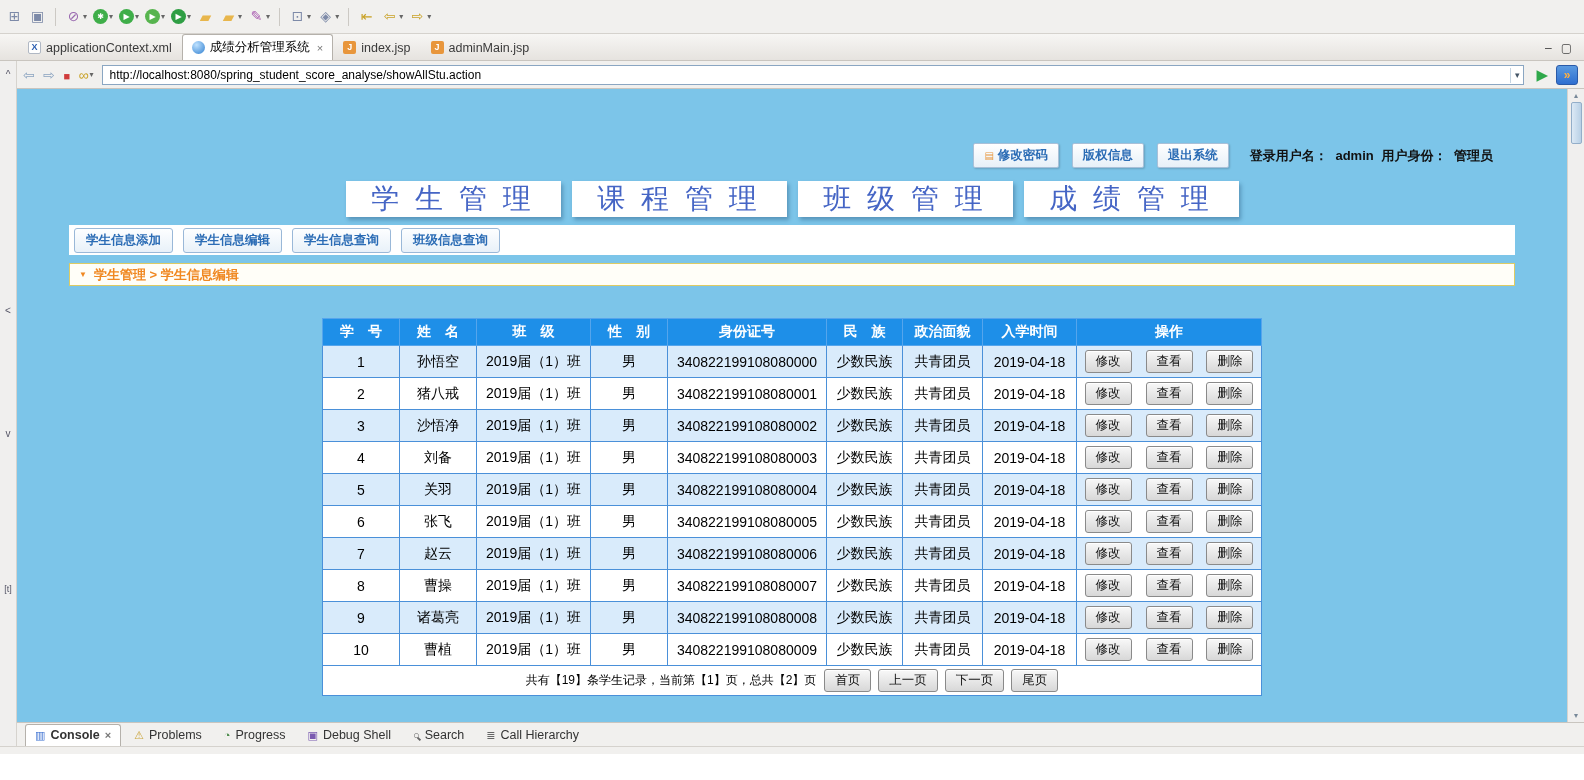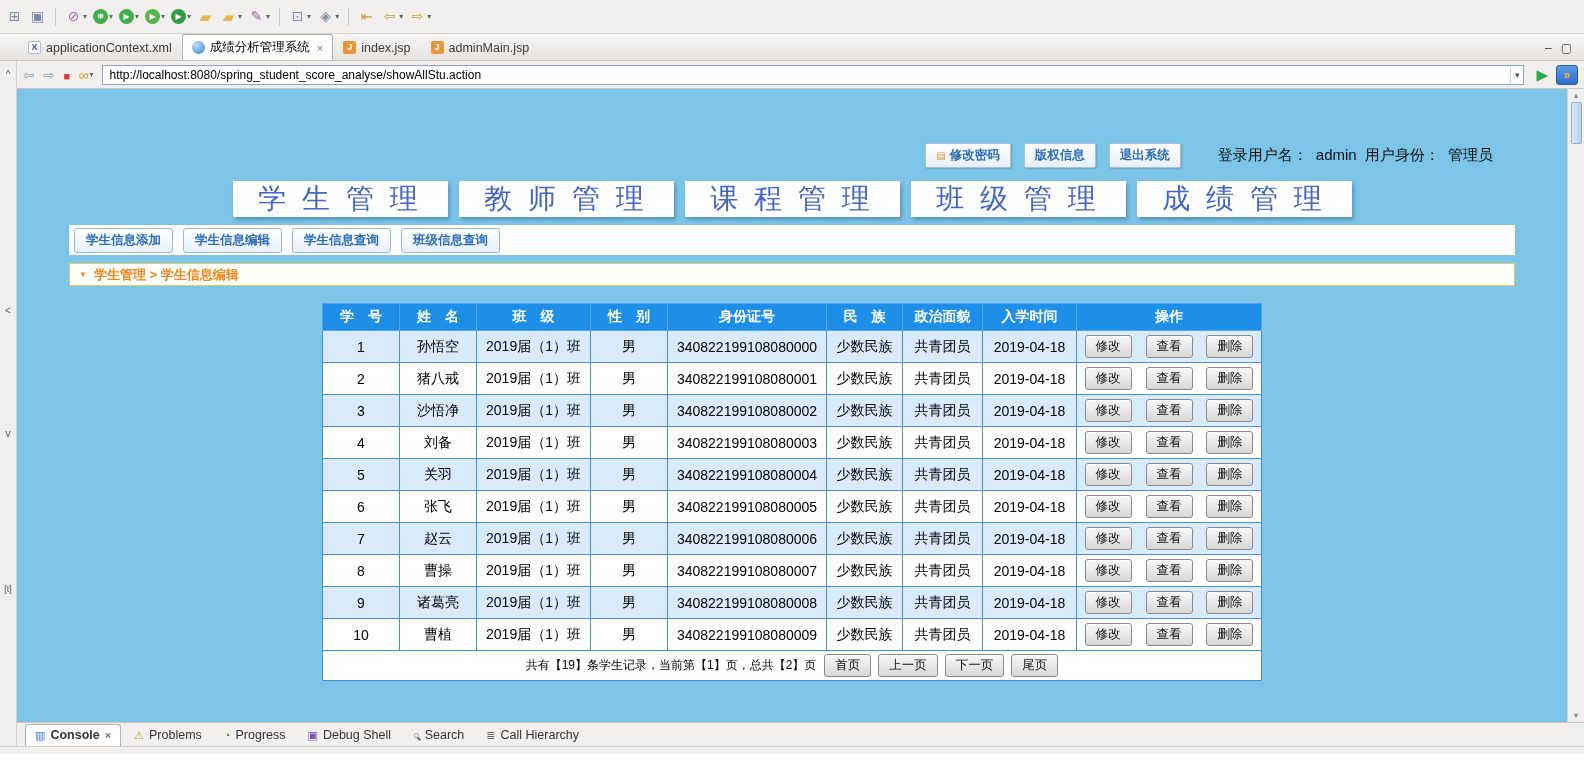--- a/index.html
+++ b/index.html
@@ -68,40 +68,40 @@
   .thumb{width:11px;height:42px;background:linear-gradient(90deg,#dce9f5,#b8d0e6);
          border:1px solid #93aec9;border-radius:2px;margin-top:2px}
   .sdown{margin-top:auto;margin-bottom:2px}
 
   .userrow{display:flex;justify-content:flex-end;align-items:center;padding:54px 70px 0 0;gap:13px}
   .minibtn{display:inline-flex;align-items:center;gap:4px;background:linear-gradient(#ffffff,#e7f0f8);
            border:1px solid #a9c0d8;border-radius:2px;padding:3px 10px;color:#2b6cb5;
            font-size:12.5px;font-weight:bold;box-shadow:1px 1px 2px rgba(0,0,0,.18);
            font-family:inherit;cursor:pointer}
   .miniic{font-size:10px}
-  .logininfo{font-size:15px;color:#111;margin-left:24px;font-weight:normal}
+  .logininfo{font-size:13px;color:#111;margin-left:8px;font-weight:bold}
   .logininfo span{margin-right:4px}
 
   .menurow{display:flex;justify-content:center;gap:11px;margin-top:13px}
   .menubox{width:215px;height:36px;background:#fff;color:#4565c5;font-size:28px;
            letter-spacing:4px;display:flex;align-items:center;justify-content:center;
            box-shadow:2px 3px 4px rgba(20,60,100,.35);cursor:pointer}
 
   .subrow{margin:8px 52px 0;background:#fff;display:flex;align-items:center;gap:10px;
           padding:3px 5px;height:30px}
   .subbtn{background:linear-gradient(#fdfeff,#e8f1f9);border:1px solid #9ab8d8;border-radius:3px;
           color:#2b6cb5;font-size:12.5px;font-weight:bold;padding:3px 11px;
           font-family:inherit;cursor:pointer}
 
   .crumbrow{margin:8px 52px 0;background:#fffef8;border:1px solid #ddcb64;height:23px;
             display:flex;align-items:center;gap:7px;padding-left:9px;
             font-size:13px;font-weight:bold;color:#f08821}
   .crumbarrow{font-size:8px;cursor:pointer}
 
-  .stutable{margin:17px auto 0;border-collapse:collapse;table-layout:fixed;width:939px;
+  .stutable{margin:32px auto 0;border-collapse:collapse;table-layout:fixed;width:939px;
             background:#f97316;border:1px solid #1565c0;font-size:14px}
   .stutable th{background:#1e8fe8;color:#fff;height:27px;font-weight:bold;
                border:1px solid #55a5ec;font-size:14px;padding:0}
   .stutable td{border:1px solid #4a90d9;text-align:center;height:32px;color:#000;padding:0}
   .stutable tbody tr:nth-child(odd){background:#d9ebfb}
   .stutable tbody tr:nth-child(even){background:#fff}
   .wbtn{background:linear-gradient(#f8f8f8,#d8d8d8);border:1px solid #8a8a8a;border-radius:3px;
         padding:2px 10px;font-size:12.5px;color:#111;font-family:inherit;cursor:pointer;
         box-shadow:inset 0 1px 0 #fff}
   .ops .wbtn{margin:0 5px}
@@ -312,21 +312,20 @@
               <span data-name="login-user-label">登录用户名：</span>
               <span data-name="login-user-value">admin</span>
               <span data-name="login-role-label">用户身份：</span>
               <span data-name="login-role-value">管理员</span>
             </span>
           </div>
 
           <div class="menurow" data-name="main-menu">
   <div class="menubox" data-name="main-menu-item">学 生 管 理</div>
 
-  <div class="menubox" data-name="main-menu-item">教 师 管 理</div>
 
   <div class="menubox" data-name="main-menu-item">课 程 管 理</div>
 
   <div class="menubox" data-name="main-menu-item">班 级 管 理</div>
 
   <div class="menubox" data-name="main-menu-item">成 绩 管 理</div>
 </div>
 
           <div class="subrow" data-name="sub-menu">
   <button class="subbtn" data-name="sub-menu-item">学生信息添加</button>

